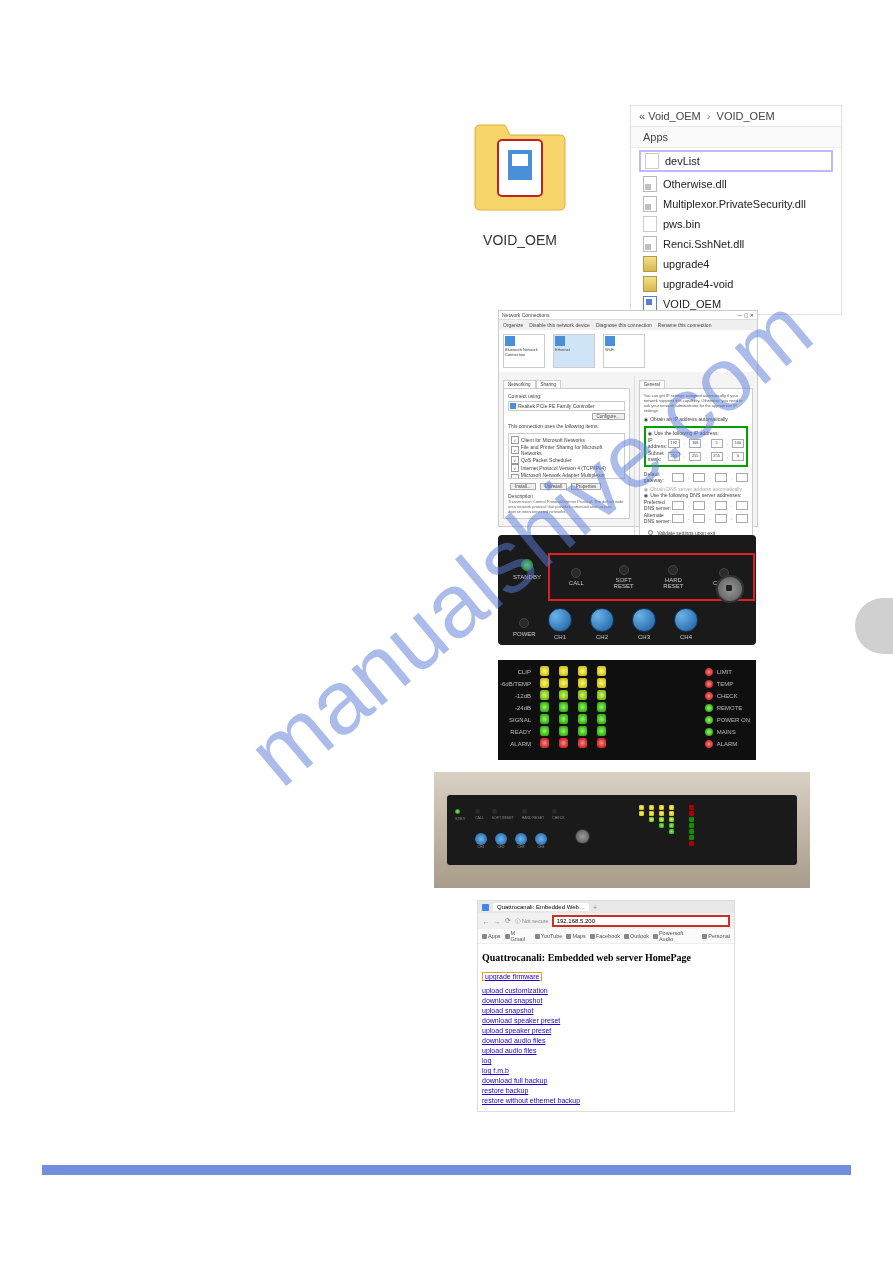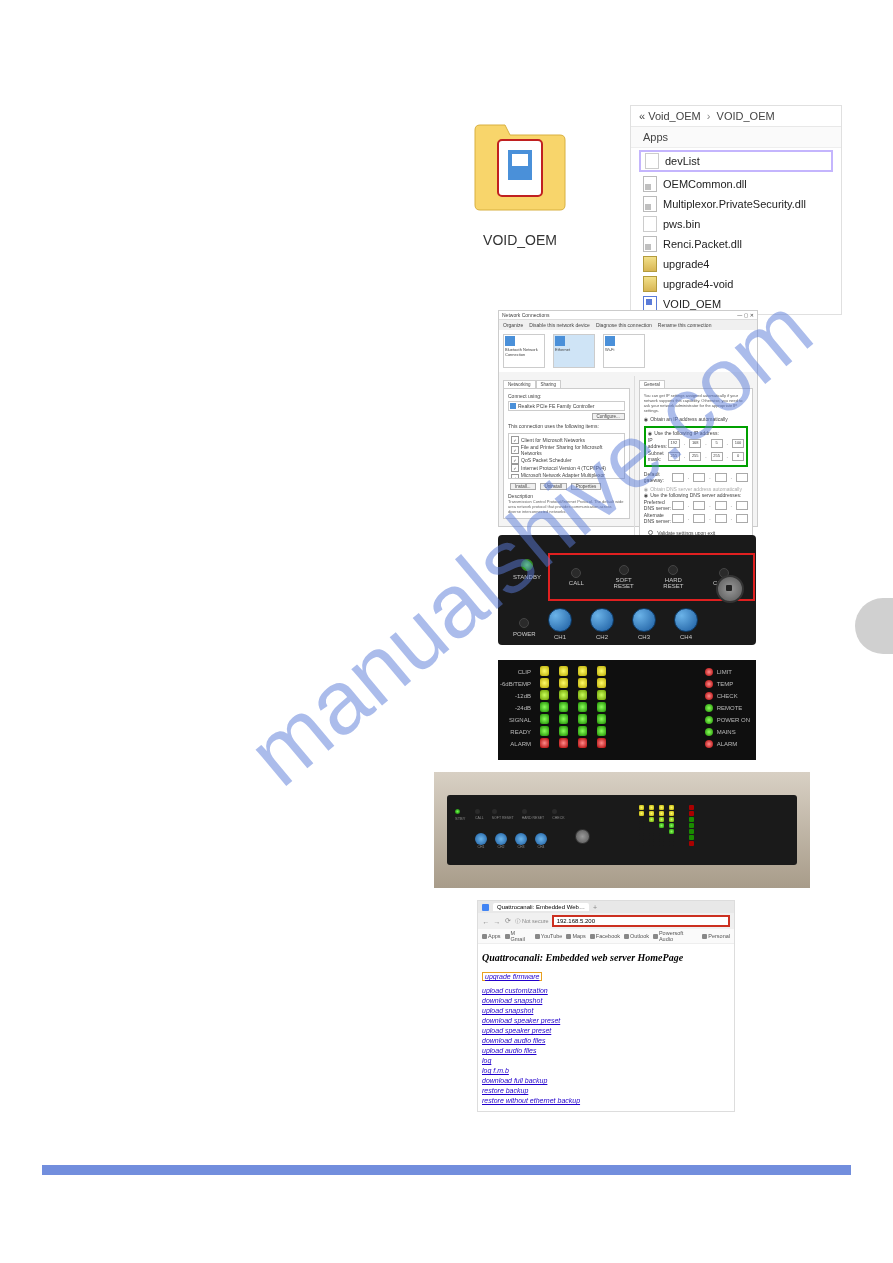--- a/index.html
+++ b/index.html
@@ -218,21 +218,21 @@
     font-size: 7px;
   }
   .br-tabs { background:#e8e8e8; padding:2px 4px; display:flex; gap:4px; align-items:center; }
   .br-tab { background:#fff; padding:1px 4px; border-radius:2px 2px 0 0; font-size:6px; }
   .br-addr { padding:2px 4px; display:flex; gap:3px; align-items:center; background:#f0f0f0; }
   .br-addr .nav-ic { width:8px; height:8px; color:#888; font-size:7px; display:flex; align-items:center; justify-content:center; }
   .br-addr .url-box { flex:1; border:2px solid #cc3020; background:#fff; padding:1px 3px; font-size:6px; }
   .br-bookmarks { padding:1px 4px; display:flex; gap:4px; font-size:5.5px; color:#555; background:#fafafa; border-bottom:1px solid #eee; }
   .br-bookmarks .bm { display:flex; align-items:center; gap:1px; }
   .br-bookmarks .bmi { width:5px; height:5px; background:#888; border-radius:1px; }
-  .br-content { padding:6px 4px 4px;font-style:italic; }
+  .br-content { padding:6px 4px 4px; }
   .br-content h3 { font-size:10px; margin:2px 0 6px; font-weight:bold; font-family:"Times New Roman",serif; }
   .br-link { display:block; color:#2200cc; text-decoration:underline; font-size:7px; margin:3px 0; }
   .br-link.highlighted { border:1px solid #e8a020; padding:0 2px; display:inline-block; }
   .footer-rule {
     position: absolute;
     bottom: 88px;
     left: 42px;
     right: 42px;
     height: 8px;
     background: #5a7bd8;
@@ -278,33 +278,33 @@
     <span>VOID_OEM</span>
   </div>
   <div class="col-header">Apps</div>
   <div id="file-rows">
         <div class="file-row highlighted">
           <span class="file-icon fi-doc"></span>
           <span>devList</span>
         </div>
         <div class="file-row">
           <span class="file-icon fi-dll"></span>
-          <span>OEMCommon.dll</span>
+          <span>Otherwise.dll</span>
         </div>
         <div class="file-row">
           <span class="file-icon fi-dll"></span>
           <span>Multiplexor.PrivateSecurity.dll</span>
         </div>
         <div class="file-row">
           <span class="file-icon fi-bin"></span>
           <span>pws.bin</span>
         </div>
         <div class="file-row">
           <span class="file-icon fi-dll"></span>
-          <span>Renci.Packet.dll</span>
+          <span>Renci.SshNet.dll</span>
         </div>
         <div class="file-row">
           <span class="file-icon fi-key"></span>
           <span>upgrade4</span>
         </div>
         <div class="file-row">
           <span class="file-icon fi-key"></span>
           <span>upgrade4-void</span>
         </div>
         <div class="file-row">

